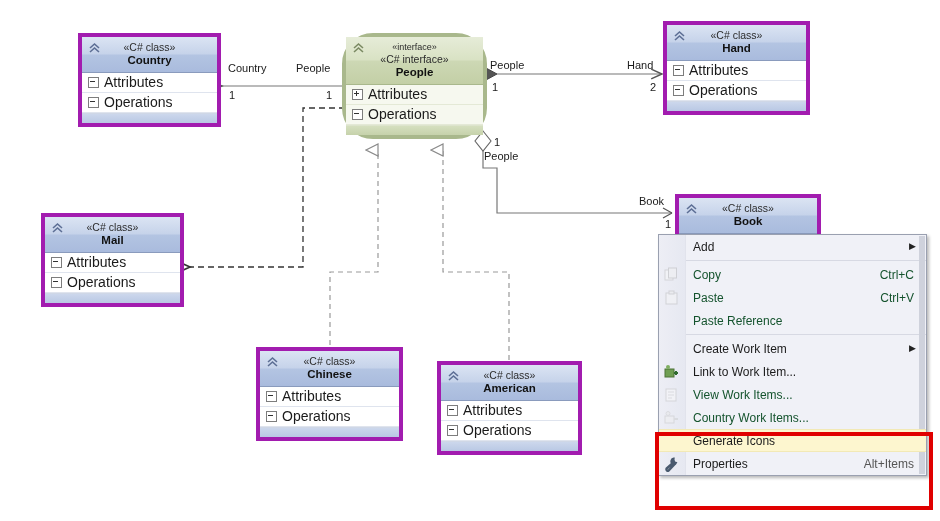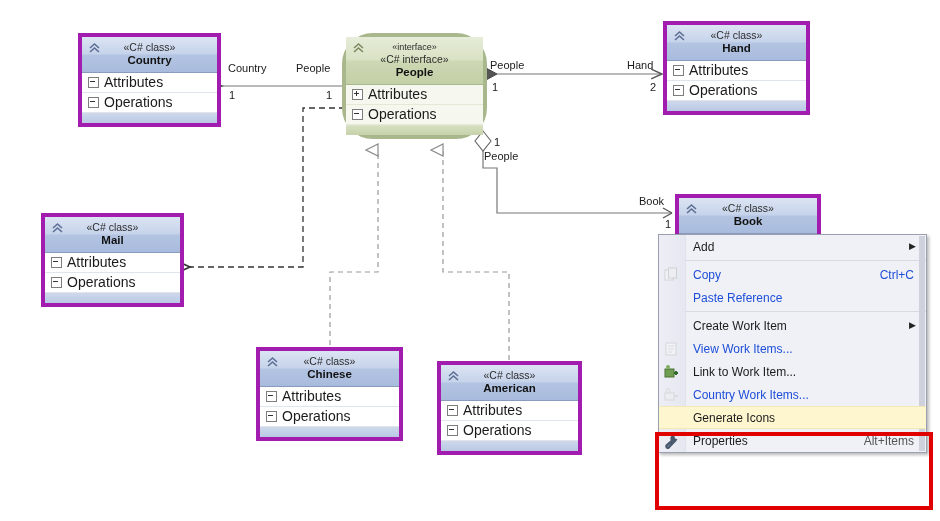--- a/index.html
+++ b/index.html
@@ -61,21 +61,21 @@
   }
   #ctxmenu .gutter{position:absolute;left:0;top:0;bottom:0;width:26px;
     background:linear-gradient(to right,#edeef5 0%,#e6e8f1 100%);
     border-right:1px solid #e1e3ec;}
   .mi{position:relative;display:flex;align-items:center;height:23px;
       padding-left:26px;box-sizing:border-box;z-index:2;gap:28px;}
   .mi .ic{position:absolute;left:4px;top:3px;width:17px;height:17px;}
   .mi .lb{padding-left:8px;color:#1b1b1b;white-space:nowrap;}
   .mi .sc{margin-left:auto;padding-right:12px;color:#555;white-space:nowrap;}
   .mi .arw{margin-left:auto;padding-right:10px;color:#222;font-size:9px;line-height:9px;}
-  .mi.dis .lb,.mi.dis .sc{color:#1d4ed8;}
+  .mi.dis .lb,.mi.dis .sc{color:#14532d;}
   .mi.hl{background:#fdf6cf;border-top:1px solid #f2e9b6;border-bottom:1px solid #f2e9b6;}
   .msep{height:1px;background:#d7d9e3;margin:2px 0 2px 26px;}
   .mscroll{position:absolute;right:1px;top:1px;bottom:1px;width:6px;background:#cfd2dc;}
 
   
   #redbox{position:absolute;left:655px;top:432px;width:278px;height:78px;
     border:4px solid #e00000;box-sizing:border-box;z-index:50;pointer-events:none;}
 </style>
 </head>
 <body>
@@ -281,44 +281,52 @@
         <div class="msep"></div>
         <div class="mi dis">
           <span class="ic" style="opacity: 0.45;"><svg viewBox="0 0 17 17">
               <rect x="2" y="4" width="8" height="10" fill="#fafafa" stroke="#b9b9b9"></rect>
               <rect x="5.5" y="2" width="8" height="10" fill="#f2f2f2" stroke="#b0b0b0"></rect>
             </svg></span>
           <span class="lb">Copy</span>
           <span class="sc">Ctrl+C</span>
         </div>
         <div class="mi dis">
+          <span class="ic" style="opacity: 0.45;"><svg viewBox="0 0 17 17">
+              <rect x="3" y="4" width="11" height="11" fill="#f7f7f7" stroke="#b5b5b5"></rect>
+              <rect x="6" y="2" width="5" height="3" fill="#ececec" stroke="#b5b5b5"></rect>
+            </svg></span>
+          <span class="lb">Paste</span>
+          <span class="sc">Ctrl+V</span>
+        </div>
+        <div class="mi dis">
           <span class="lb">Paste Reference</span>
         </div>
         <div class="msep"></div>
         <div class="mi">
           <span class="lb">Create Work Item</span>
           <span class="arw">▶</span>
-        </div>
-        <div class="mi dis">
-          <span class="ic" style="opacity: 0.45;"><svg viewBox="0 0 17 17">
-              <rect x="3" y="3" width="10" height="12" fill="#fbfbfb" stroke="#bdbdbd"></rect>
-              <path d="M5,6 h6 M5,9 h6 M5,12 h4" stroke="#c9c9c9" fill="none"></path>
-            </svg></span>
-          <span class="lb">View Work Items...</span>
         </div>
         <div class="mi">
           <span class="ic"><svg viewBox="0 0 17 17">
               <rect x="2" y="6" width="9" height="8" fill="#6f9e52" stroke="#4d7336"></rect>
               <path d="M11,10 h4 M13,8 v4" stroke="#2f6b2f" stroke-width="2" fill="none"></path>
               <circle cx="5" cy="4" r="2" fill="#7fae60"></circle>
             </svg></span>
           <span class="lb">Link to Work Item...</span>
         </div>
         <div class="mi dis">
           <span class="ic" style="opacity: 0.45;"><svg viewBox="0 0 17 17">
+              <rect x="3" y="3" width="10" height="12" fill="#fbfbfb" stroke="#bdbdbd"></rect>
+              <path d="M5,6 h6 M5,9 h6 M5,12 h4" stroke="#c9c9c9" fill="none"></path>
+            </svg></span>
+          <span class="lb">View Work Items...</span>
+        </div>
+        <div class="mi dis">
+          <span class="ic" style="opacity: 0.45;"><svg viewBox="0 0 17 17">
               <rect x="2" y="7" width="9" height="7" fill="#efefef" stroke="#c0c0c0"></rect>
               <path d="M11,10 h4" stroke="#c9c9c9" stroke-width="2"></path>
               <circle cx="5" cy="4.5" r="2" fill="#e8e8e8" stroke="#c5c5c5"></circle>
             </svg></span>
           <span class="lb">Country Work Items...</span>
         </div>
         <div class="mi hl">
           <span class="lb">Generate Icons</span>
         </div>
         <div class="mi">

